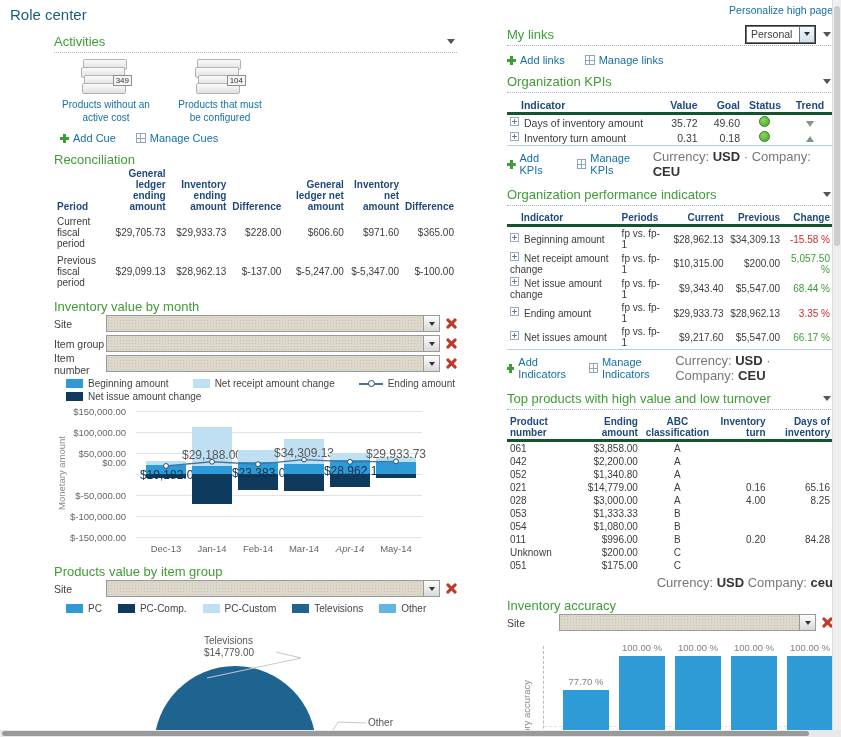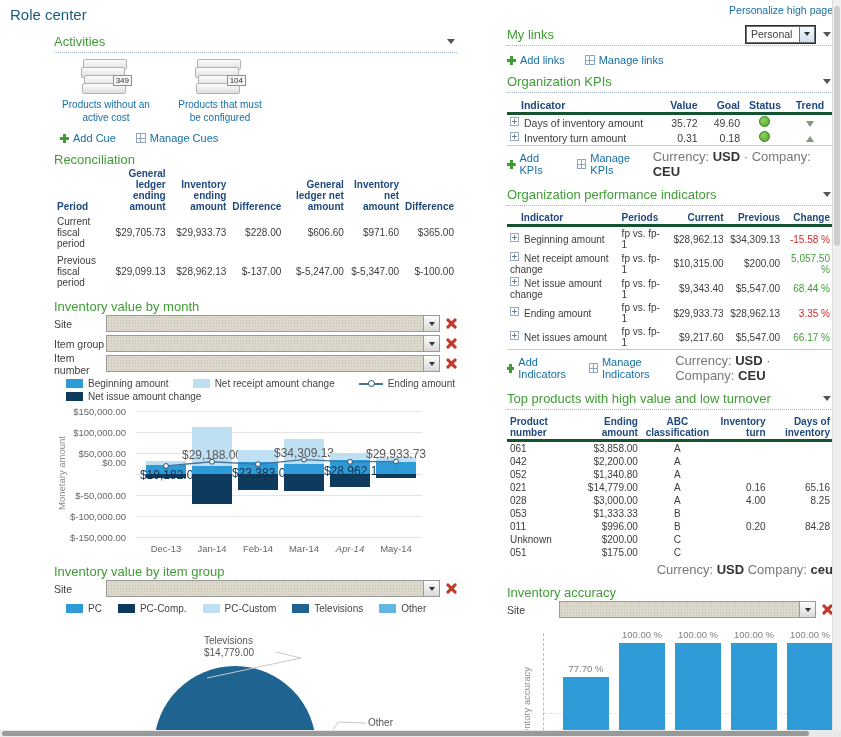--- a/index.html
+++ b/index.html
@@ -298,21 +298,21 @@
             <circle cx="204" cy="56.179140000000004" r="2.4" fill="#fff" stroke="#2c4d6e"></circle>
             <circle cx="250" cy="51.590165400000004" r="2.4" fill="#fff" stroke="#2c4d6e"></circle>
             <circle cx="296" cy="53.8359054" r="2.4" fill="#fff" stroke="#2c4d6e"></circle>
             <circle cx="342" cy="53.4278334" r="2.4" fill="#fff" stroke="#2c4d6e"></circle>
           </svg>
         </div>
     </div>
 
     <div class="section">
       <div class="sec-head">
-        <span class="sec-title">Inventory value by item group</span>
+        <span class="sec-title">Products value by item group</span>
       </div>
       <div class="filter-row">
         <span class="filter-label">Site</span>
         <div class="ddl">
             <div class="ddl-arrow">
               <span class="tri-down-sm"></span>
             </div>
           </div>
         <span class="x-ic"></span>
       </div>
@@ -569,20 +569,27 @@
         <tr>
               <td class="lft">028</td>
               <td class="num">$3,000.00</td>
               <td class="ctr">A</td>
               <td class="num">4.00</td>
               <td class="num">8.25</td>
             </tr>
         <tr>
               <td class="lft">053</td>
               <td class="num">$1,333.33</td>
+              <td class="ctr">B</td>
+              <td class="num"></td>
+              <td class="num"></td>
+            </tr>
+        <tr>
+              <td class="lft">054</td>
+              <td class="num">$1,080.00</td>
               <td class="ctr">B</td>
               <td class="num"></td>
               <td class="num"></td>
             </tr>
         <tr>
               <td class="lft">011</td>
               <td class="num">$996.00</td>
               <td class="ctr">B</td>
               <td class="num">0.20</td>
               <td class="num">84.28</td>

